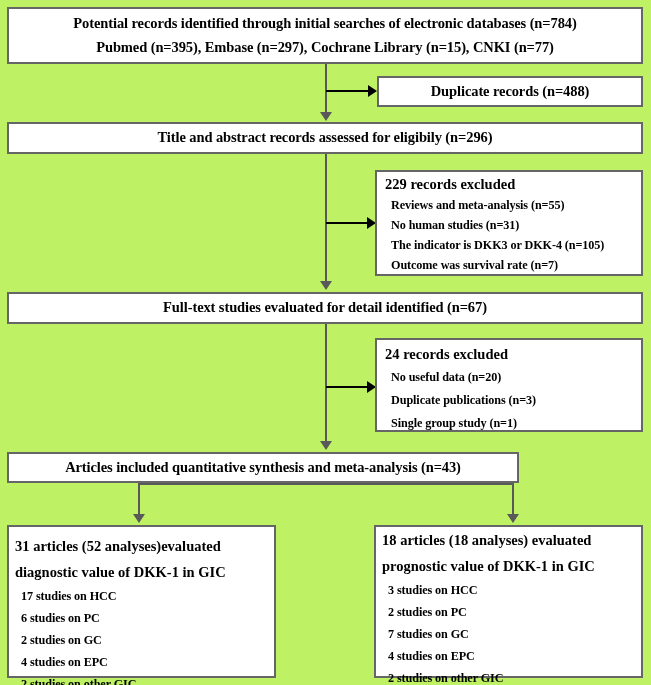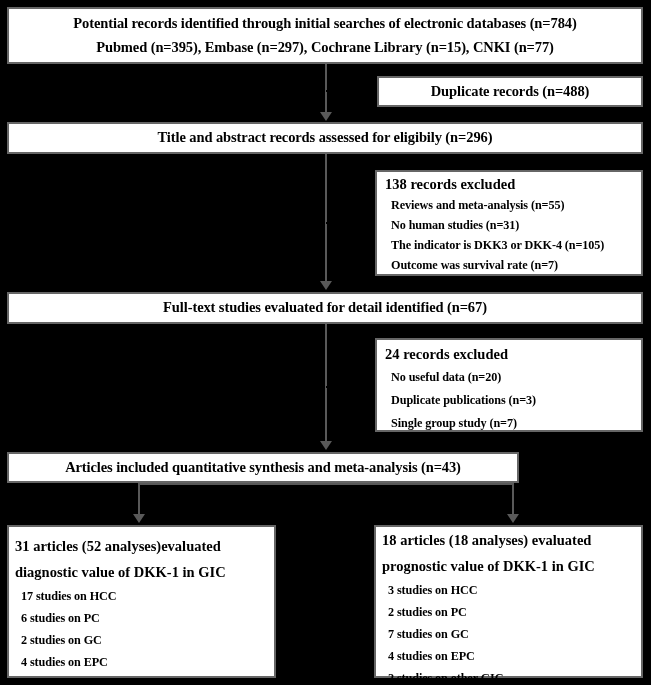--- a/index.html
+++ b/index.html
@@ -4,21 +4,21 @@
 <style>
   html, body {
     margin: 0;
     padding: 0;
     background: #ffffff;
   }
   #canvas {
     position: relative;
     width: 651px;
     height: 685px;
-    background: #000000;
+    background: #bef264;
     font-family: "Liberation Serif", "DejaVu Serif", serif;
     font-weight: bold;
     color: #000000;
     overflow: hidden;
   }
   .box {
     position: absolute;
     box-sizing: border-box;
     border: 2px solid #666666;
     background: #ffffff;
@@ -109,42 +109,42 @@
     <div class="line-main">Title and abstract records assessed for eligibily (n=296)</div>
   </div>
 
   <div class="vline" style="left:325px; top:154px; height:128px;"></div>
   <div class="arrow-down" style="left:320px; top:281px;"></div>
 
   <div class="hline" style="left:326px; top:222px; width:42px;"></div>
   <div class="arrow-right" style="left:367px; top:217px;"></div>
 
   <div class="box left" style="left:375px; top:170px; width:268px; height:106px; padding:5px 0 0 8px;">
-    <div class="head-line">138  records excluded</div>
+    <div class="head-line">229  records excluded</div>
     <div class="line-sub" style="margin-top:7px; padding-left:6px;">Reviews and meta-analysis (n=55)</div>
     <div class="line-sub" style="margin-top:7px; padding-left:6px;">No human studies (n=31)</div>
     <div class="line-sub" style="margin-top:7px; padding-left:6px;">The indicator is DKK3 or DKK-4 (n=105)</div>
     <div class="line-sub" style="margin-top:7px; padding-left:6px;">Outcome was survival rate (n=7)</div>
   </div>
 
   <div class="box ctr" style="left:7px; top:292px; width:636px; height:32px;">
     <div class="line-main">Full-text studies evaluated for detail identified (n=67)</div>
   </div>
 
   <div class="vline" style="left:325px; top:324px; height:118px;"></div>
   <div class="arrow-down" style="left:320px; top:441px;"></div>
 
   <div class="hline" style="left:326px; top:386px; width:42px;"></div>
   <div class="arrow-right" style="left:367px; top:381px;"></div>
 
   <div class="box left" style="left:375px; top:338px; width:268px; height:94px; padding:7px 0 0 8px;">
     <div class="head-line">24 records excluded</div>
     <div class="line-sub" style="margin-top:9px; padding-left:6px;">No useful data (n=20)</div>
     <div class="line-sub" style="margin-top:10px; padding-left:6px;">Duplicate publications (n=3)</div>
-    <div class="line-sub" style="margin-top:10px; padding-left:6px;">Single group study (n=7)</div>
+    <div class="line-sub" style="margin-top:10px; padding-left:6px;">Single group study (n=1)</div>
   </div>
 
   <div class="box ctr" style="left:7px; top:452px; width:512px; height:31px;">
     <div class="line-main">Articles included quantitative synthesis and meta-analysis (n=43)</div>
   </div>
 
   <div class="hline-grey" style="left:138px; top:483px; width:376px;"></div>
   <div class="vline" style="left:138px; top:483px; height:33px;"></div>
   <div class="arrow-down" style="left:133px; top:514px;"></div>
   <div class="vline" style="left:512px; top:483px; height:33px;"></div>

